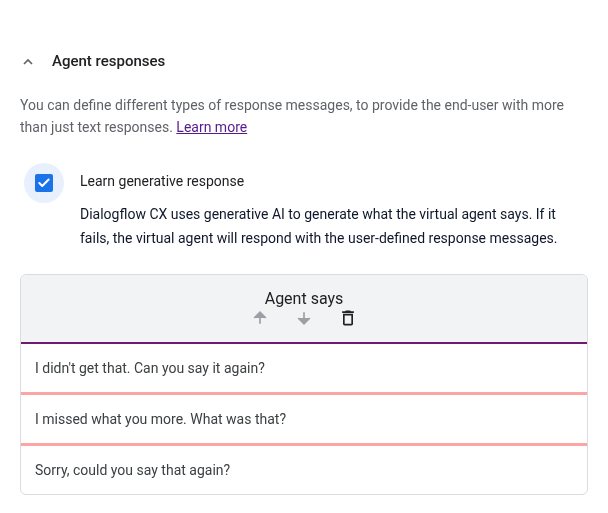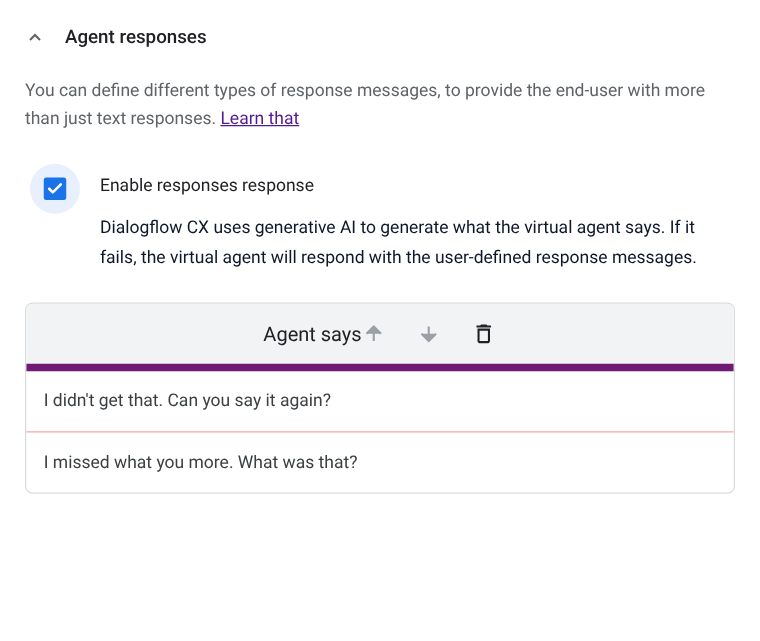--- a/index.html
+++ b/index.html
@@ -13,20 +13,21 @@
       color: #202124;
       background: #fff;
       width: 608px;
       padding: 20px;
     }
     .section-header {
       display: flex;
       align-items: flex-end;
       gap: 16px;
       margin-bottom: 24px;
+      margin-top: 32px;
     }
     .chevron-icon {
       width: 16px;
       height: 16px;
       display: flex;
       align-items: center;
       justify-content: center;
       color: #5f6368;
       cursor: pointer;
     }
@@ -92,25 +93,26 @@
       color: #0f172a;
       line-height: 1.7;
     }
     .agent-says-box {
       border: 1px solid #dadce0;
       border-radius: 6px;
       overflow: hidden;
     }
     .agent-says-header {
       background: #f1f3f4;
-      border-bottom: 6px solid #701a75;
+      border-bottom: 2px solid #701a75;
       padding: 14px 18px;
       display: flex;
       align-items: center;
       justify-content: center;
+      flex-direction: column;
     }
     .agent-says-title {
       font-size: 16px;
       font-weight: 400;
       color: #202124;
     }
     .header-icons {
       display: flex;
       align-items: center;
       gap: 24px;
@@ -126,21 +128,21 @@
     .icon-btn.disabled svg {
       stroke: #9aa0a6;
       fill: #9aa0a6;
     }
     .icon-btn svg {
       width: 20px;
       height: 20px;
     }
     .response-item {
       padding: 16px 14px;
-      border-bottom: 1px solid #fca5a5;
+      border-bottom: 3px solid #fca5a5;
       font-size: 14px;
       color: #3c4043;
       cursor: text;
     }
     .response-item:last-child {
       border-bottom: none;
     }
   </style>
 </head>
 <body>
@@ -148,33 +150,33 @@
 <div class="section-header">
   <span class="chevron-icon">
     <svg viewBox="0 0 24 24" fill="none" stroke="#5f6368" stroke-width="2.5">
       <polyline points="6 15 12 9 18 15"></polyline>
     </svg>
   </span>
   <span class="section-title">Agent responses</span>
 </div>
 
 <p class="description">
-  <span>You can define different types of response messages, to provide the end-user with more than just text responses. </span><a class="learn-more">Learn that</a>
+  <span>You can define different types of response messages, to provide the end-user with more than just text responses. </span><a class="learn-more">Learn more</a>
 </p>
 
 <div class="checkbox-row">
   <div class="checkbox-wrapper">
     <div class="checkbox">
       <svg viewBox="0 0 24 24" fill="none" stroke="#fff" stroke-width="3.5" stroke-linecap="round" stroke-linejoin="round">
         <polyline points="20 6 9 17 4 12"></polyline>
       </svg>
     </div>
   </div>
   <div class="checkbox-content">
-    <div class="checkbox-label">Enable responses response</div>
+    <div class="checkbox-label">Learn generative response</div>
     <div class="checkbox-desc">Dialogflow CX uses generative AI to generate what the virtual agent says. If it fails, the virtual agent will respond with the user-defined response messages.</div>
   </div>
 </div>
 
 <div class="agent-says-box">
   <div class="agent-says-header">
     <span class="agent-says-title">Agent says</span>
     <div class="header-icons">
       <span class="icon-btn disabled">
         <svg viewBox="0 0 24 24" fill="none" stroke="#9aa0a6" stroke-width="2">
@@ -190,13 +192,14 @@
       </span>
       <span class="icon-btn">
         <svg viewBox="0 0 24 24" fill="#202124">
           <path d="M6 19c0 1.1.9 2 2 2h8c1.1 0 2-.9 2-2V7H6v12zM8 9h8v10H8V9zm7.5-5l-1-1h-5l-1 1H5v2h14V4h-3.5z"></path>
         </svg>
       </span>
     </div>
   </div>
   <div class="response-item">I didn't get that. Can you say it again?</div>
   <div class="response-item">I missed what you more. What was that?</div>
+  <div class="response-item">Sorry, could you say that again?</div>
 </div>
 
 </body></html>

